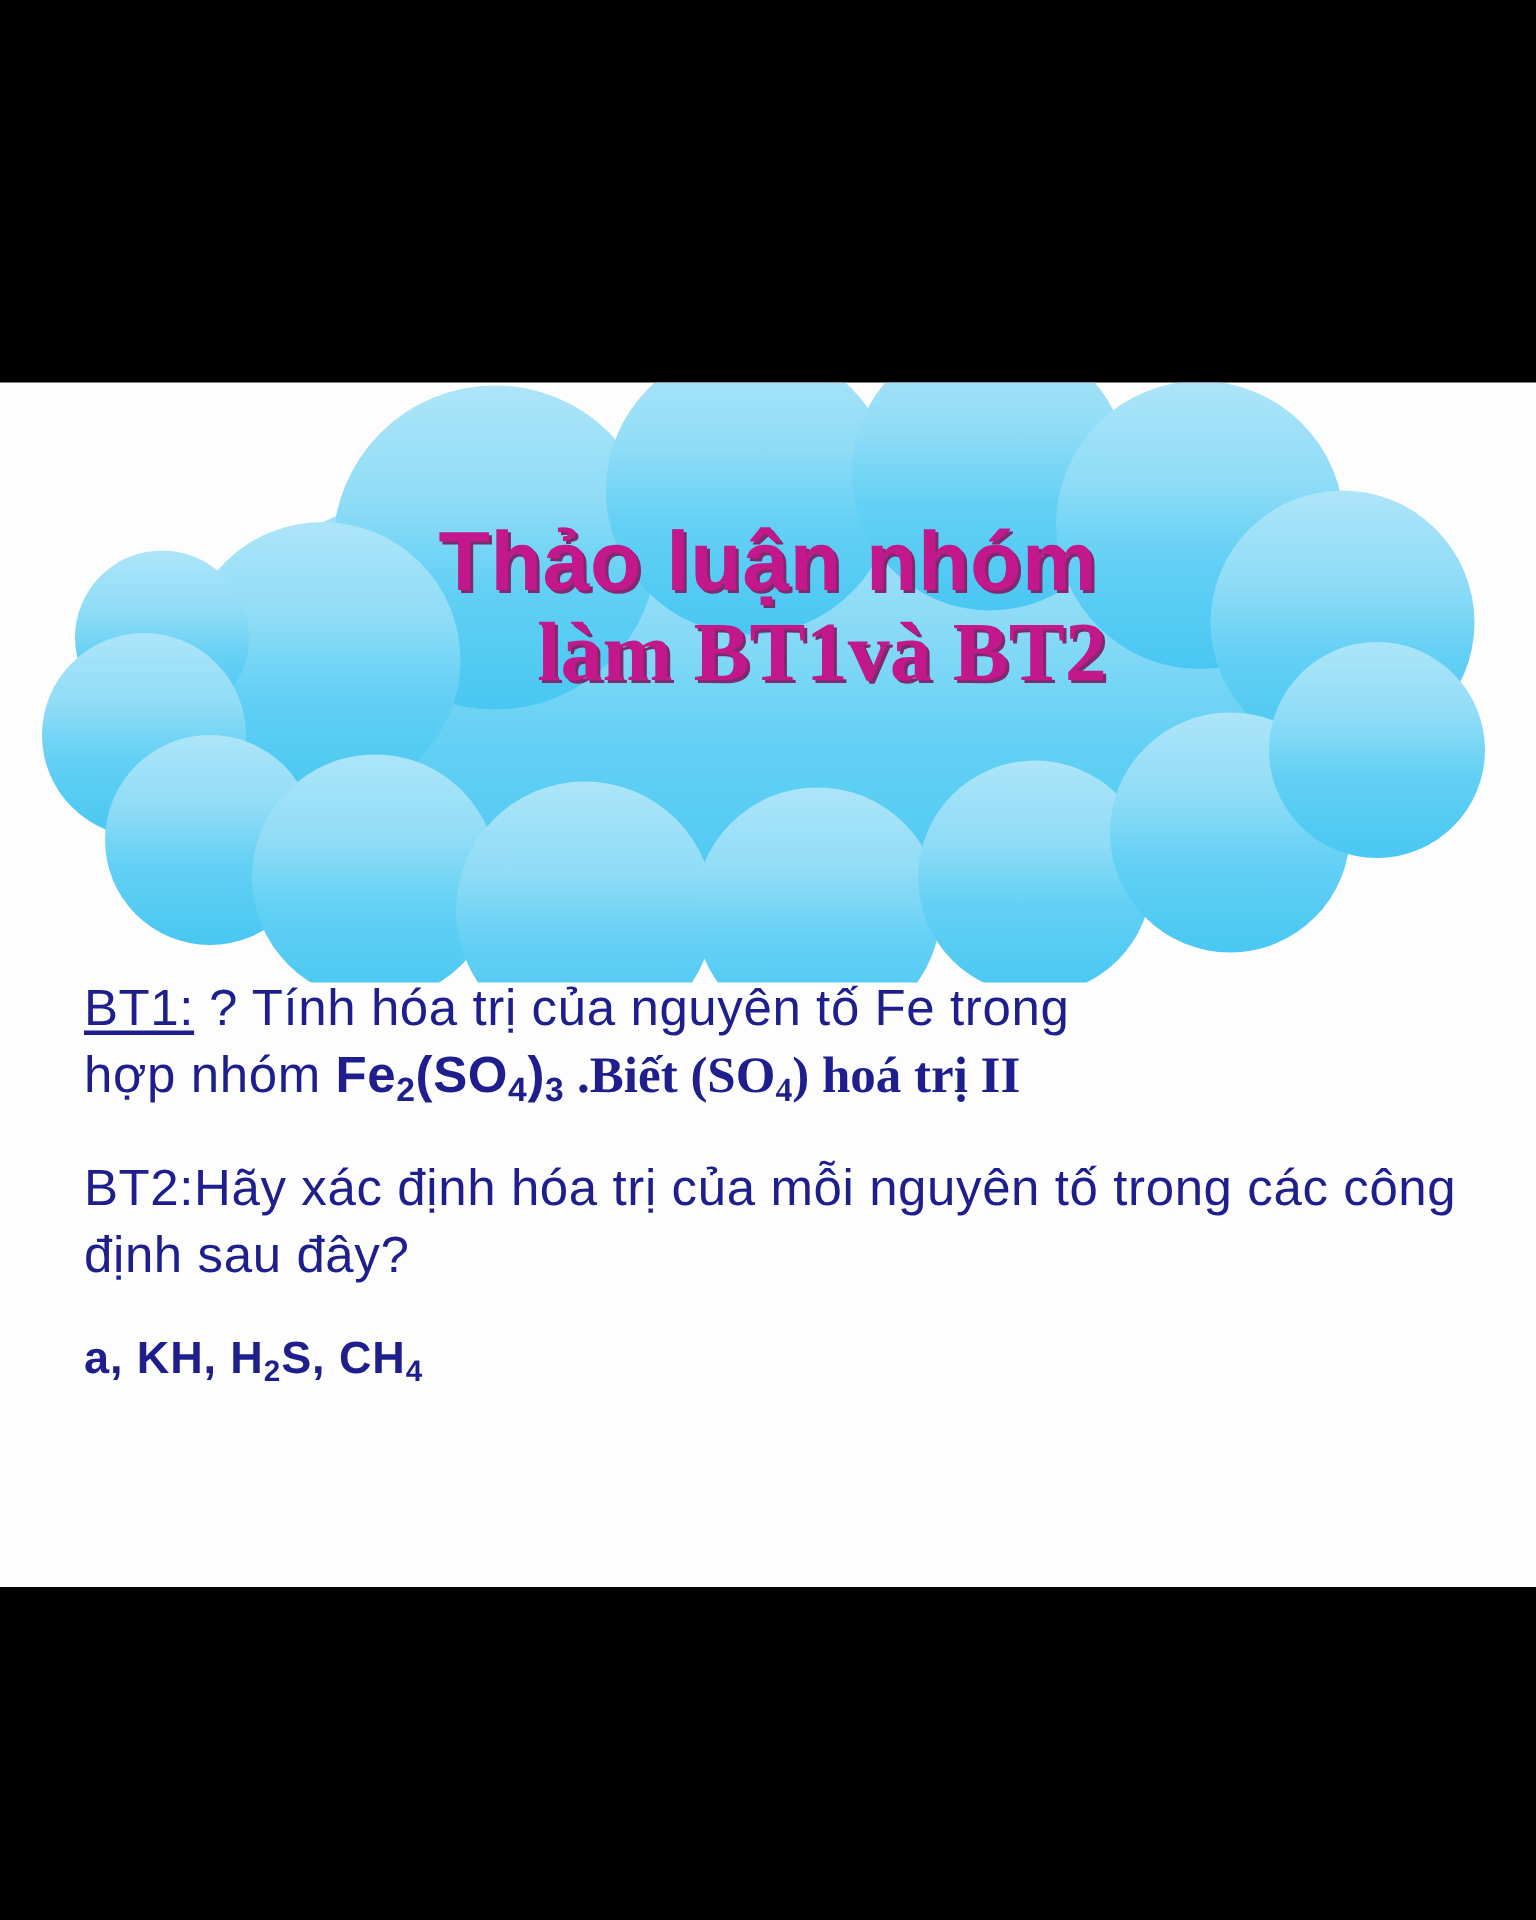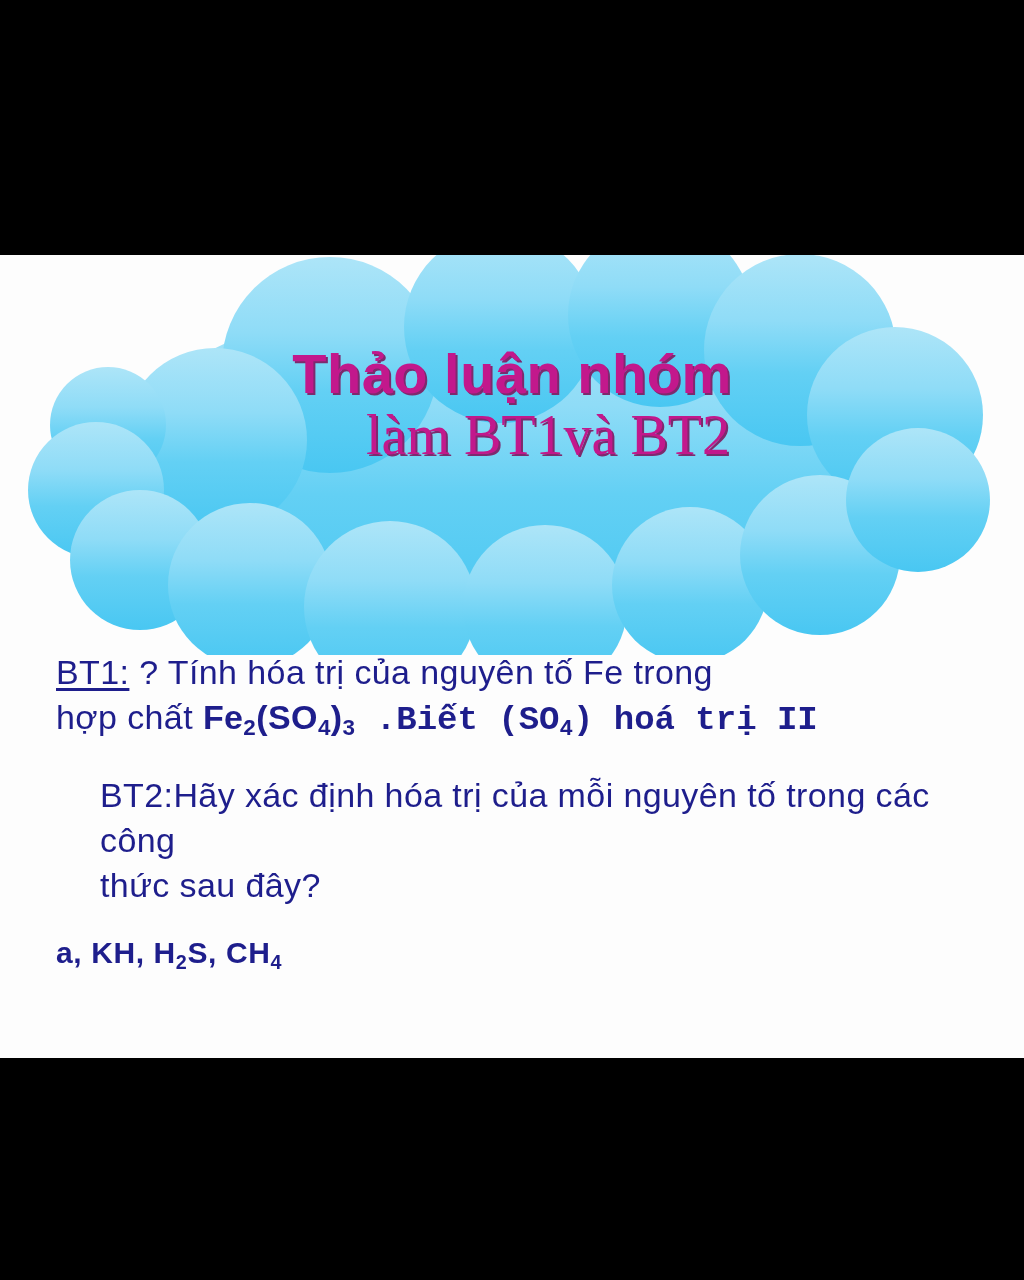--- a/index.html
+++ b/index.html
@@ -60,21 +60,21 @@
     font-weight: bold;
     font-size: 56px;
     color: #C2188C;
     letter-spacing: 0.5px;
     line-height: 1.05;
     text-shadow: 2px 2px 0 #7d2a6e;
     white-space: nowrap;
   }
   .title-line2 {
     font-family: "Liberation Serif", serif;
-    font-weight: normal;
+    font-weight: bold;
     font-size: 56px;
     color: #C2188C;
     line-height: 1.12;
     margin-left: 72px;
     text-shadow: 2px 2px 0 #7d2a6e;
     white-space: nowrap;
   }
 
   
   .body-text {
@@ -90,28 +90,28 @@
     line-height: 1.32;
     color: #1E1E8C;
     letter-spacing: 0.4px;
   }
   .bt1-block { margin-bottom: 28px; }
   .bt-label-u {
     text-decoration: underline;
     text-underline-offset: 4px;
   }
   .serif-b {
-    font-family: Liberation Mono, monospace;
+    font-family: Liberation Serif, serif;
     font-weight: bold;
     letter-spacing: 0;
   }
   .sans-b {
     font-weight: bold;
   }
-  .bt2-block { margin-bottom: 26px; margin-left: 44px; }
+  .bt2-block { margin-bottom: 26px; }
   .ans-line {
     font-family: "Liberation Sans", sans-serif;
     font-weight: bold;
     font-size: 30px;
     line-height: 1.3;
     color: #1E1E8C;
     margin-bottom: 22px;
     letter-spacing: 0.6px;
   }
   sub {
@@ -171,27 +171,27 @@
       </div>
     </div>
 
     <div class="body-text">
 
       <div class="bt1-block">
         <div class="bt-line">
           <span class="bt-label-u">BT1:</span><span> ? Tính hóa trị của nguyên tố Fe trong</span>
         </div>
         <div class="bt-line">
-          <span>hợp chất </span><span class="sans-b nowrap"><span>Fe</span><sub>2</sub><span>(SO</span><sub>4</sub><span>)</span><sub>3</sub></span><span class="serif-b"> .Biết (SO</span><sub class="serif-b">4</sub><span class="serif-b">) hoá trị II</span>
+          <span>hợp nhóm </span><span class="sans-b nowrap"><span>Fe</span><sub>2</sub><span>(SO</span><sub>4</sub><span>)</span><sub>3</sub></span><span class="serif-b"> .Biết (SO</span><sub class="serif-b">4</sub><span class="serif-b">) hoá trị II</span>
         </div>
       </div>
 
       <div class="bt2-block">
         <div class="bt-line">BT2:Hãy xác định hóa trị của mỗi nguyên tố trong các công</div>
-        <div class="bt-line">thức sau đây?</div>
+        <div class="bt-line">định sau đây?</div>
       </div>
 
       <div class="ans-line"><span>a, KH, H</span><sub>2</sub><span>S, CH</span><sub>4</sub></div>
 
 
     </div>
   </div>
 </div>
 
 </body></html>

